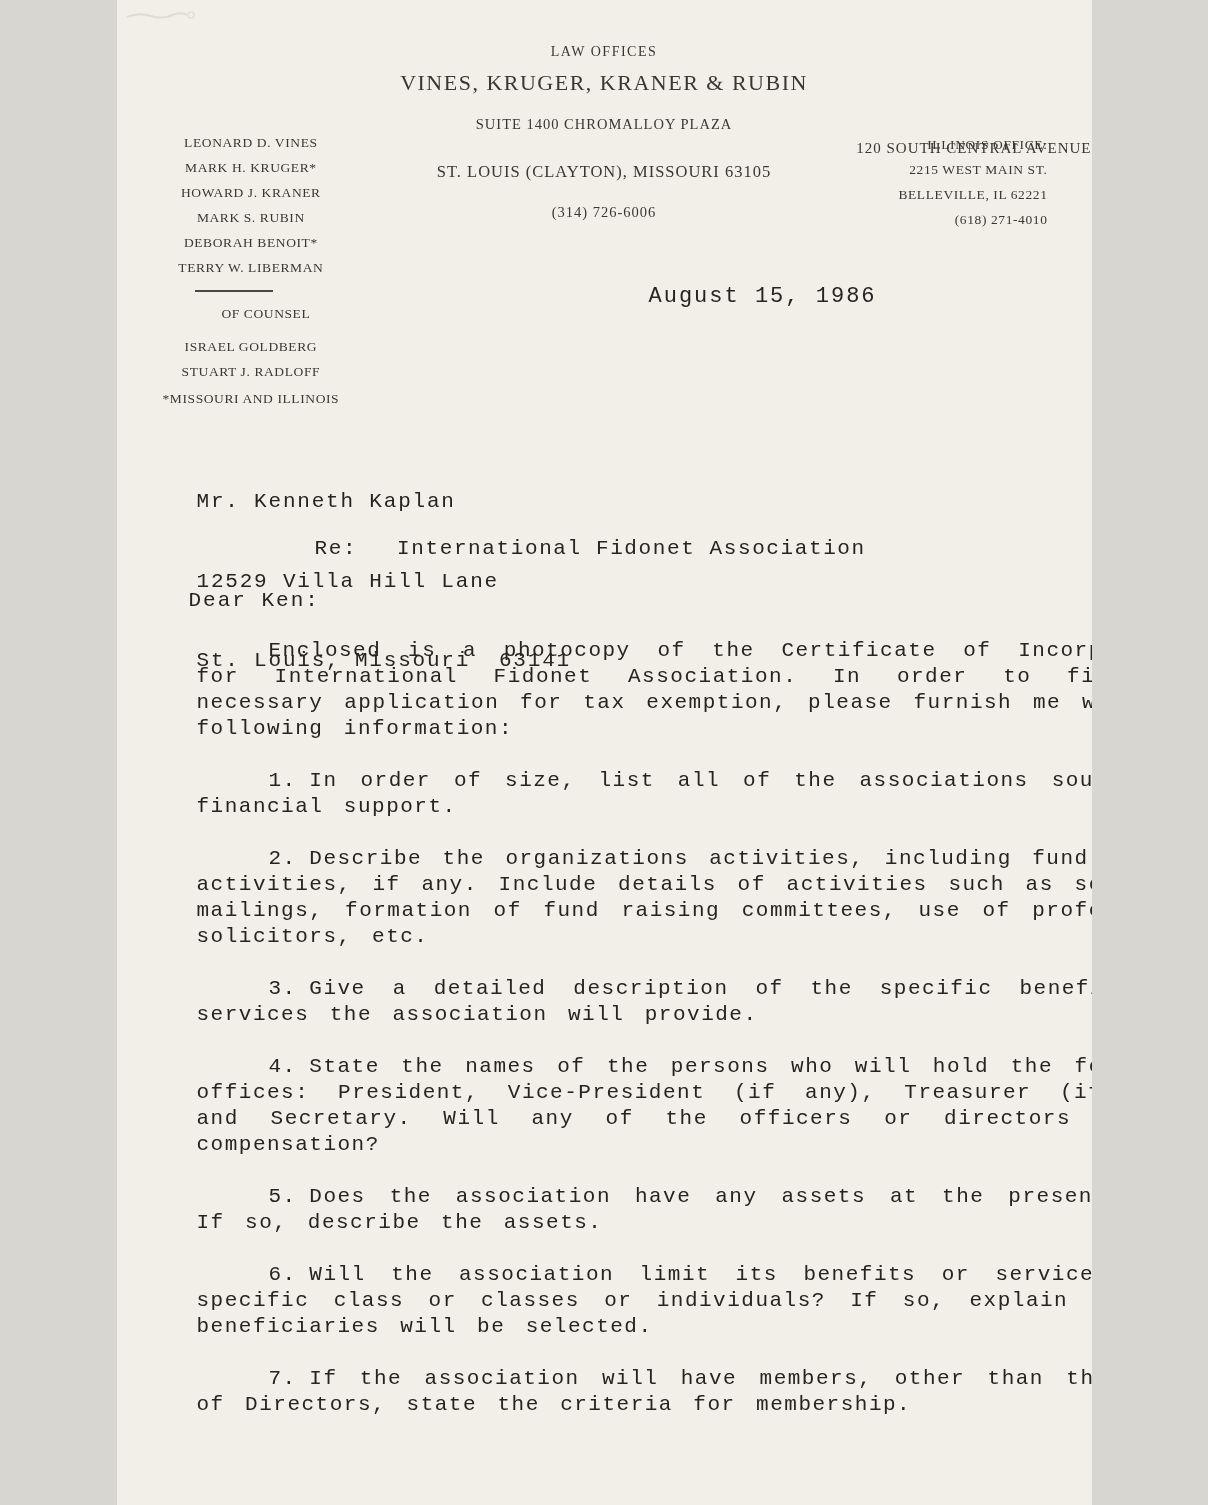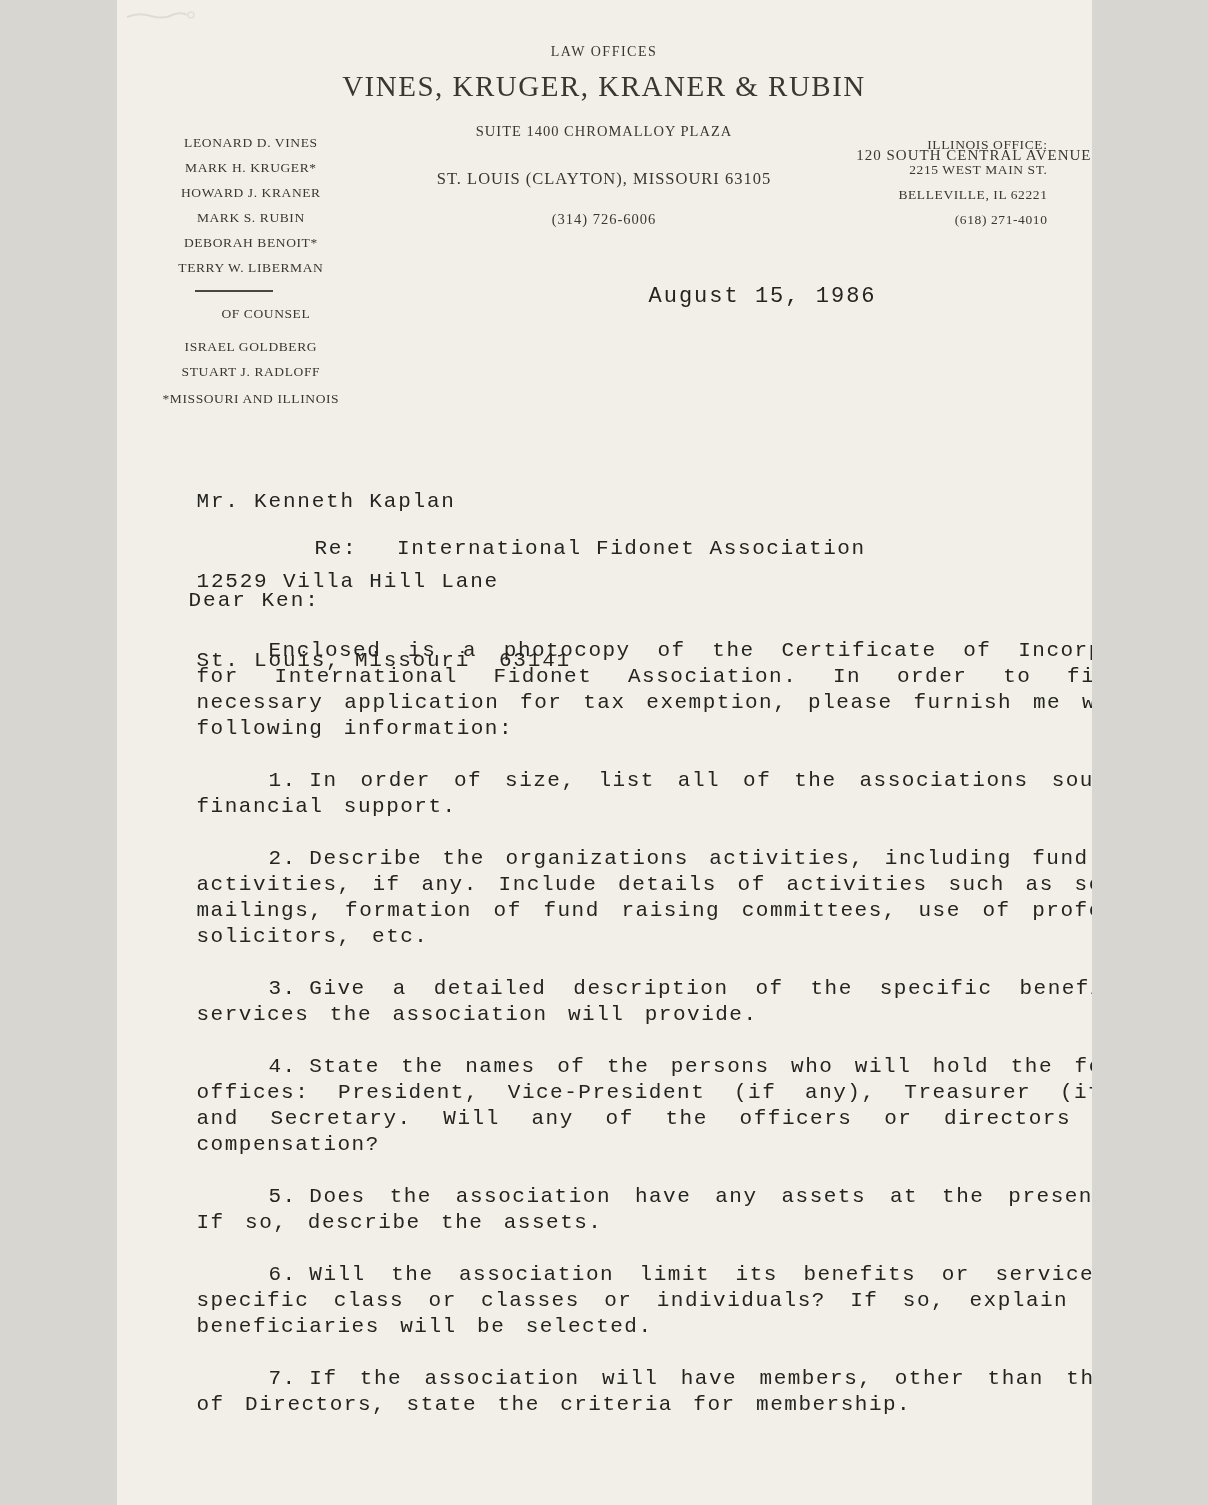--- a/index.html
+++ b/index.html
@@ -18,21 +18,21 @@
   }
   
   .serif { font-family: "Liberation Serif", "DejaVu Serif", serif; color: #3a3732; }
   .lh-center {
     position: absolute;
     left: 0; right: 0;
     top: 44px;
     text-align: center;
   }
   .lh-law-offices   { font-size: 14px; letter-spacing: 1.5px; }
-  .lh-firm-name     { font-size: 29px; letter-spacing: 1.5px; margin-top: 10px; }
+  .lh-firm-name     { font-size: 22px; letter-spacing: 1.5px; margin-top: 10px; }
   .lh-addr1         { font-size: 14.5px; letter-spacing: 1px; margin-top: 20px; }
   .lh-addr2         { font-size: 15px; letter-spacing: 1px; margin-top: 7px; text-align: right; }
   .lh-addr3         { font-size: 16.5px; letter-spacing: 1px; margin-top: 5px; }
   .lh-phone         { font-size: 14.5px; letter-spacing: 1px; margin-top: 22px; }
 
   .lh-left {
     position: absolute;
     left: 46px;
     top: 130px;
     font-size: 13.5px;

